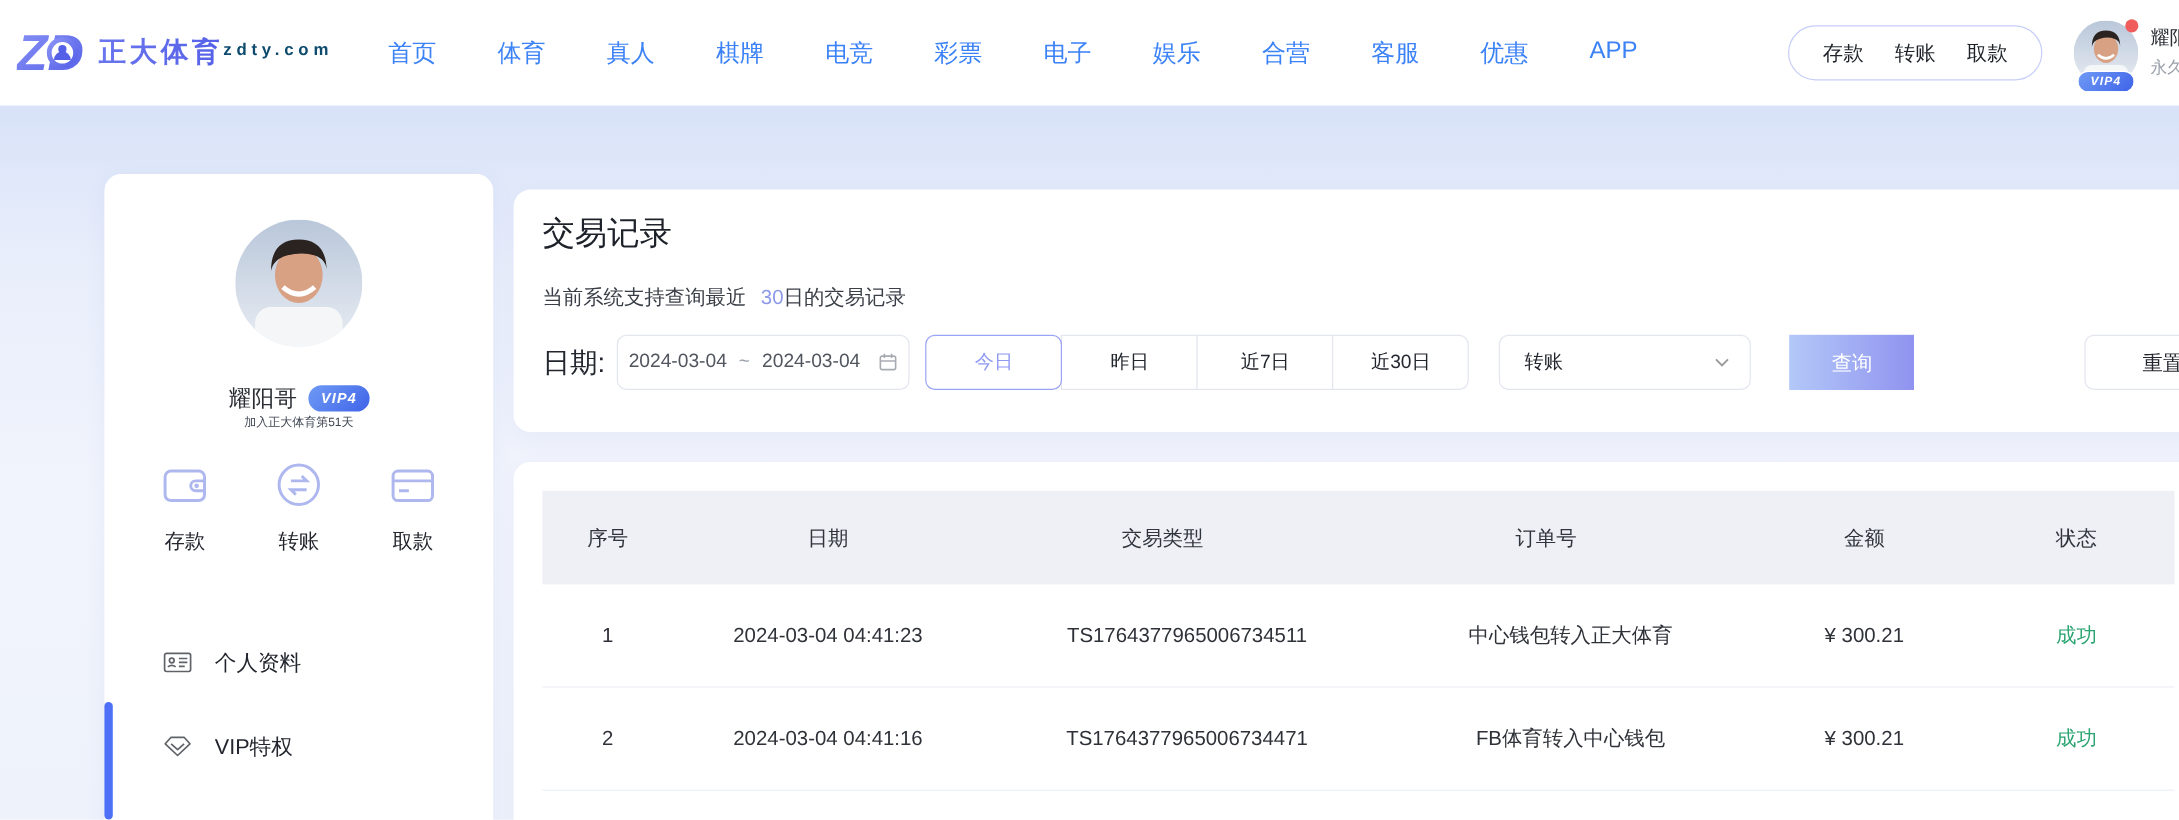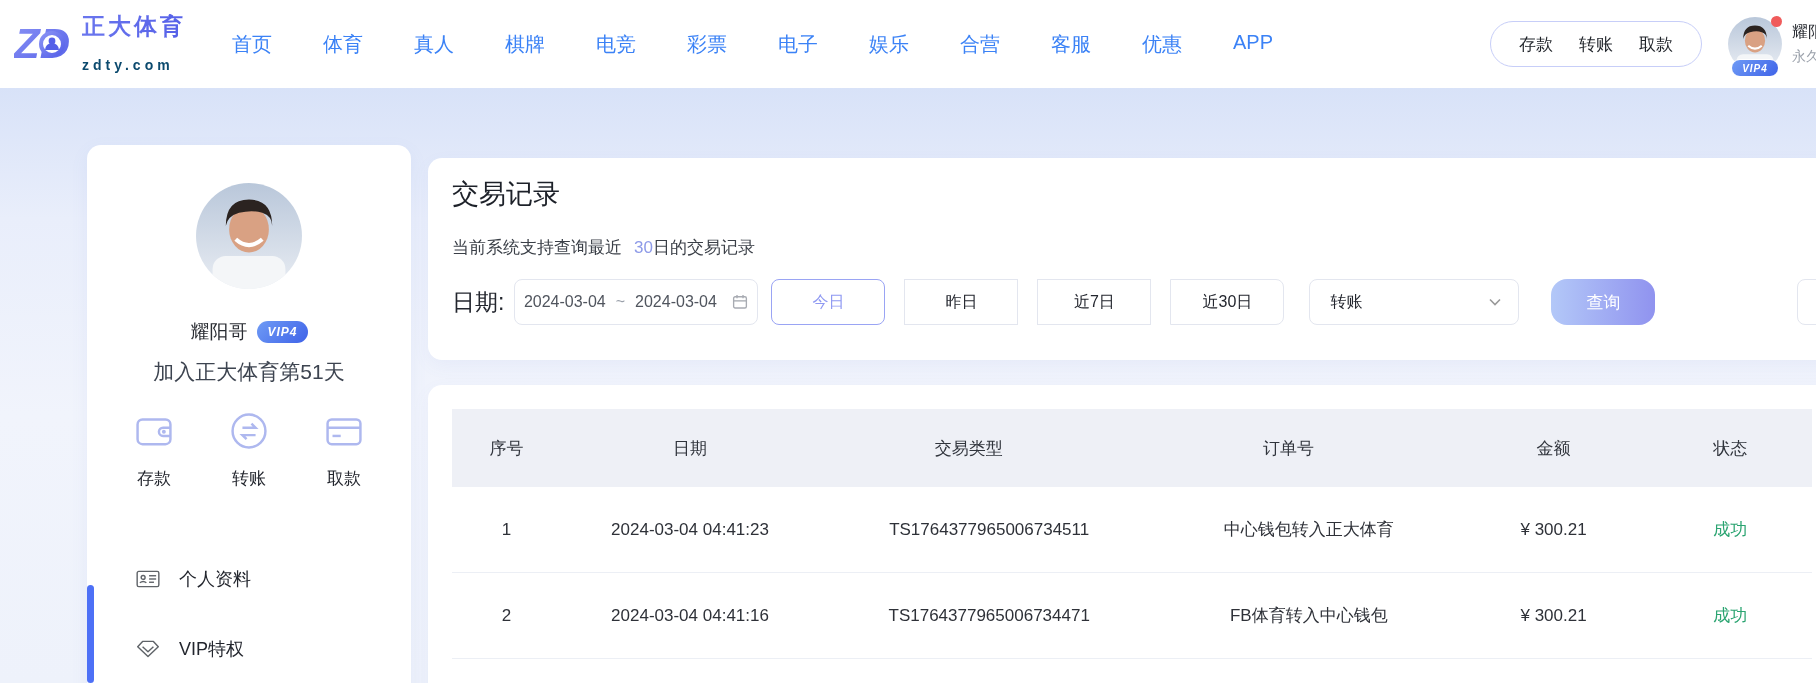--- a/index.html
+++ b/index.html
@@ -1,21 +1,21 @@
 <!DOCTYPE html>
 <html><head>
 <meta charset="utf-8">
 <style>
   * { margin:0; padding:0; box-sizing:border-box; }
   html,body { width:1816px; height:683px; overflow:hidden;
     font-family:"Liberation Sans","DejaVu Sans",sans-serif; background:#fff; color:#23262e; }
   .topnav { position:relative; height:88px; background:#fff; display:flex; align-items:center; padding-left:14px; }
   .logo { display:flex; align-items:center; gap:10px; cursor:pointer; }
   .logo-mark { width:58px; height:58px; }
-  .logo-texts { display:flex; flex-direction:column; line-height:1.1;gap:16px; }
+  .logo-texts { display:flex; flex-direction:row; line-height:1.1; }
   .logo-cn { font-size:23px; font-weight:bold; letter-spacing:3px;
     background:linear-gradient(90deg,#6a76ee,#5560e8); -webkit-background-clip:text; background-clip:text; color:transparent; }
   .logo-domain { font-size:14px; font-weight:bold; color:#0c4a6e; letter-spacing:4px; margin-top:3px; }
   .nav-menu { display:flex; gap:51px; margin-left:46px; font-size:20px; color:#3b82f6; }
   .nav-item { cursor:pointer; white-space:nowrap; }
   .header-right { position:absolute; left:1490px; top:0; height:88px; display:flex; align-items:center; gap:26px; }
   .wallet-pill { display:flex; align-items:center; gap:26px; border:1.5px solid #c7cef8; border-radius:24px;
     height:46px; padding:0 28px; font-size:17px; color:#1f2329; background:#fff; }
   .wallet-link { cursor:pointer; white-space:nowrap; }
   .user-block { display:flex; align-items:center; gap:10px; cursor:pointer; }
@@ -32,21 +32,21 @@
   .banner { position:absolute; top:88px; left:0; width:1816px; height:595px;
     background:linear-gradient(180deg,#d8e2f8 0%,#e9eefb 22%,#f1f4fc 55%,#eef2fb 100%); }
 
   .sidebar-card { position:absolute; left:87px; top:57px; width:324px; height:566px; background:#fff;
     border-radius:14px; box-shadow:0 6px 18px rgba(108,126,199,.08); }
   .side-avatar { width:106px; height:106px; border-radius:50%; overflow:hidden; margin:38px auto 0; display:block; }
   .name-row { margin-top:30px; display:flex; align-items:center; justify-content:center; gap:10px; }
   .side-username { font-size:19px; font-weight:500; color:#2a2d33; }
   .vip-badge { height:22px; padding:0 10px; border-radius:11px; background:linear-gradient(135deg,#6f9bf5,#3f63e8);
     color:#fff; font-size:12px; font-weight:bold; font-style:italic; display:flex; align-items:center; letter-spacing:1px; }
-  .join-text { margin-top:13px; text-align:center; font-size:21px; color:#3d4450; }
+  .join-text { margin-top:0; text-align:center; font-size:10px; color:#3d4450; }
   .quick-row { margin-top:22px; display:flex; justify-content:space-between; padding:0 44px; }
   .quick-item { display:flex; flex-direction:column; align-items:center; gap:13px; cursor:pointer; }
   .quick-item .qicon { width:46px; height:46px; }
   .quick-label { font-size:17px; color:#23262e; }
   .side-menu { margin-top:74px; }
   .menu-item { display:flex; align-items:center; gap:18px; padding-left:48px; height:30px; cursor:pointer; }
   .menu-item + .menu-item { margin-top:40px; }
   .menu-item .micon { width:26px; height:26px; }
   .menu-label { font-size:18px; color:#23262e; }
   .blue-bar { position:absolute; left:87px; top:497px; width:7px; height:98px; background:#4d70f6; border-radius:4px; }
@@ -56,30 +56,30 @@
   .filter-card { height:202px; padding-left:24px; padding-top:18px; }
   .page-title { font-size:27px; font-weight:500; color:#1d2129; }
   .page-subtitle { margin-top:24px; font-size:17px; color:#3a3f47; }
   .page-subtitle .days { color:#8d9ae8;margin-left:12px; }
   .filter-row { margin-top:20px; display:flex; align-items:center; }
   .date-label { font-size:23px; color:#23262e; margin-right:10px; }
   .date-input { width:244px; height:46px; border:1px solid #e3e6ef; border-radius:8px; background:#fff;
     display:flex; align-items:center; justify-content:center; gap:10px; font-size:16px; color:#50555e; cursor:pointer; }
   .date-sep { color:#9aa0aa; }
   .cal-icon { width:18px; height:18px; margin-left:4px; }
-  .seg-group { display:flex; margin-left:13px;gap:20px; }
+  .seg-group { display:flex; margin-left:13px; }
   .seg { width:114px; height:46px; background:#fff; border:1px solid #e3e6ef; margin-left:-1px;
     display:flex; align-items:center; justify-content:center; font-size:16px; color:#23262e; cursor:pointer; }
   .seg:first-child { border-radius:8px 0 0 8px; margin-left:0; }
   .seg:last-child { border-radius:0 8px 8px 0; }
   .seg.active { border:1px solid #9aa4f4; color:#8f99f2; border-radius:8px; position:relative; z-index:2; }
   .type-select { margin-left:25px; width:210px; height:46px; border:1px solid #e3e6ef; border-radius:8px; background:#fff;
     display:flex; align-items:center; padding:0 15px 0 20px; font-size:16px; color:#23262e; cursor:pointer; }
   .type-select .chev { margin-left:auto; width:16px; height:16px; }
-  .btn-search { margin-left:32px; width:104px; height:46px; border:none; border-radius:16px;
+  .btn-search { margin-left:32px; width:104px; height:46px; border:none; border-radius:0;
     background:linear-gradient(90deg,#b3c8f8,#9093ef); color:#fff; font-size:17px; cursor:pointer;
     font-family:inherit; }
   .btn-reset { margin-left:142px; width:130px; height:46px; border:1px solid #e3e6ef; border-radius:8px;
     background:#fff; color:#23262e; font-size:17px; cursor:pointer; font-family:inherit; }
 
   .table-card { margin-top:25px; height:346px; padding:24px 0 0 24px; border-radius:14px; }
   .tbl { width:1360px; }
   .tr { display:flex; align-items:center; }
   .tr.head { height:78px; background:#eef0f6; }
   .tr.body-row { height:86px; border-bottom:1px solid #eceff5; }

